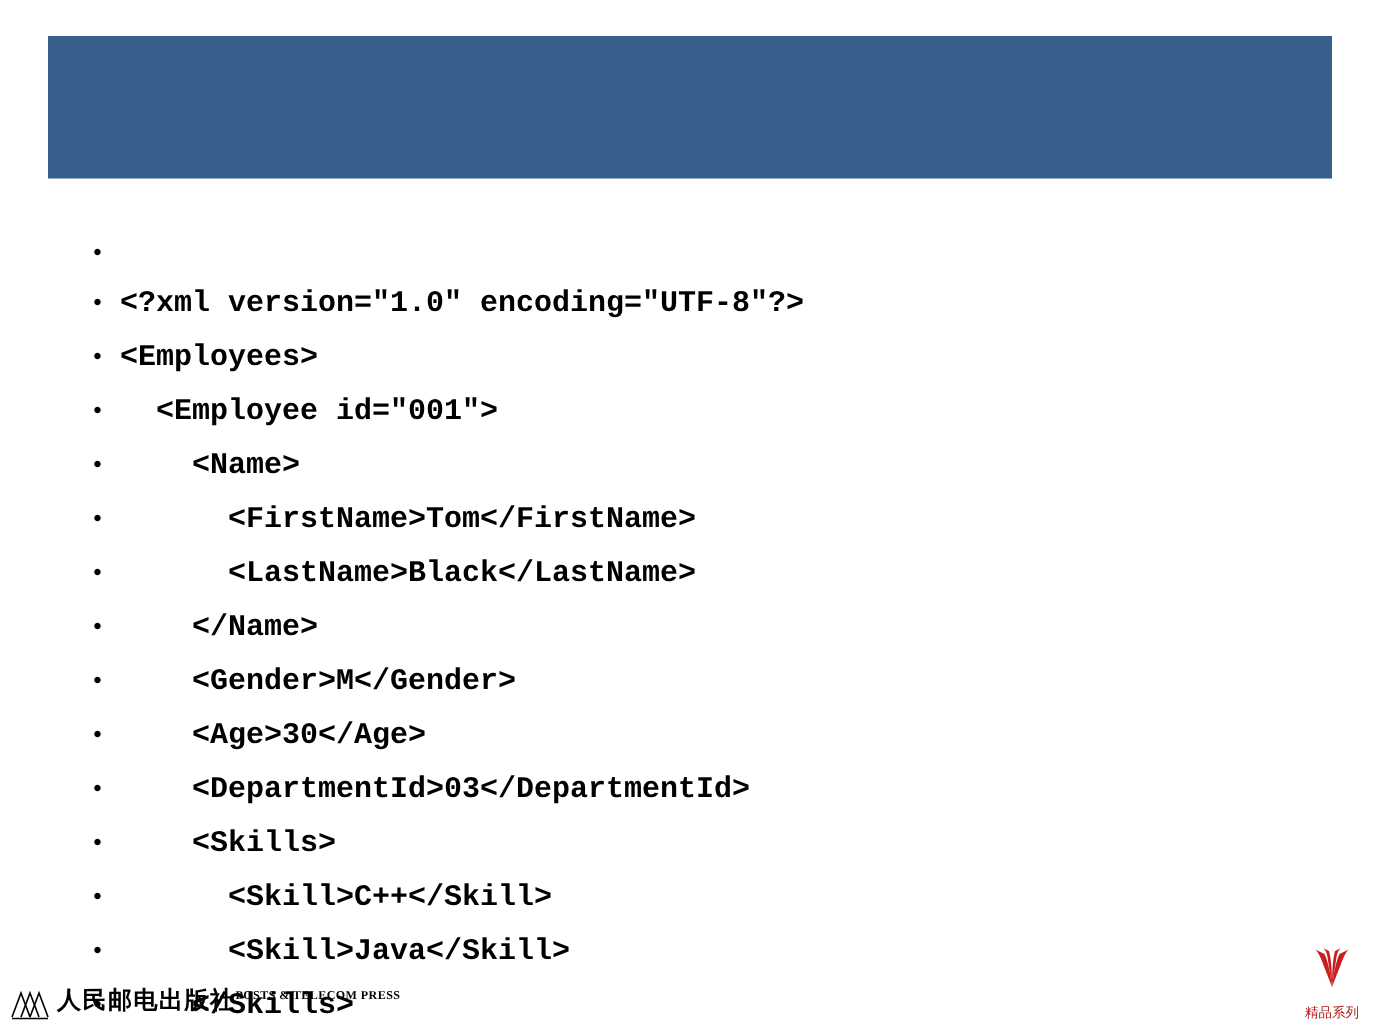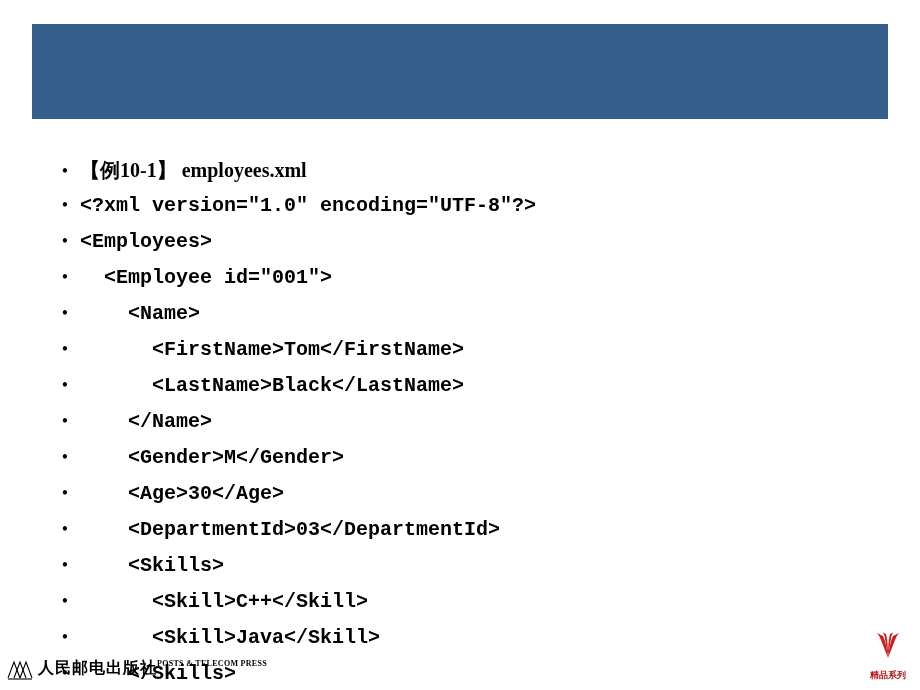--- a/index.html
+++ b/index.html
@@ -90,33 +90,32 @@
       align-items: center;
     }
     .logo-right-icon {
       width: 34px;
       height: 26px;
     }
     .logo-right-text {
       font-family: "SimHei", sans-serif;
       font-size: 9px;
       color: #b01818;
-      font-weight: bold;
+      font-weight: normal;
       margin-top: 11px;
     }
   </style>
 </head>
 <body>
 
 <div class="header-bar"></div>
 
 <div class="content">
   <div class="bullet-line">
     <span class="bullet">•</span>
-    <span class="title-line">【例10-1】 employees.xml</span>
   </div>
   <div id="code-container">
       <div class="bullet-line">
         <span class="bullet">•</span>
         <span class="line-text">&lt;?xml version="1.0" encoding="UTF-8"?&gt;</span>
       </div>
       <div class="bullet-line">
         <span class="bullet">•</span>
         <span class="line-text">&lt;Employees&gt;</span>
       </div>

